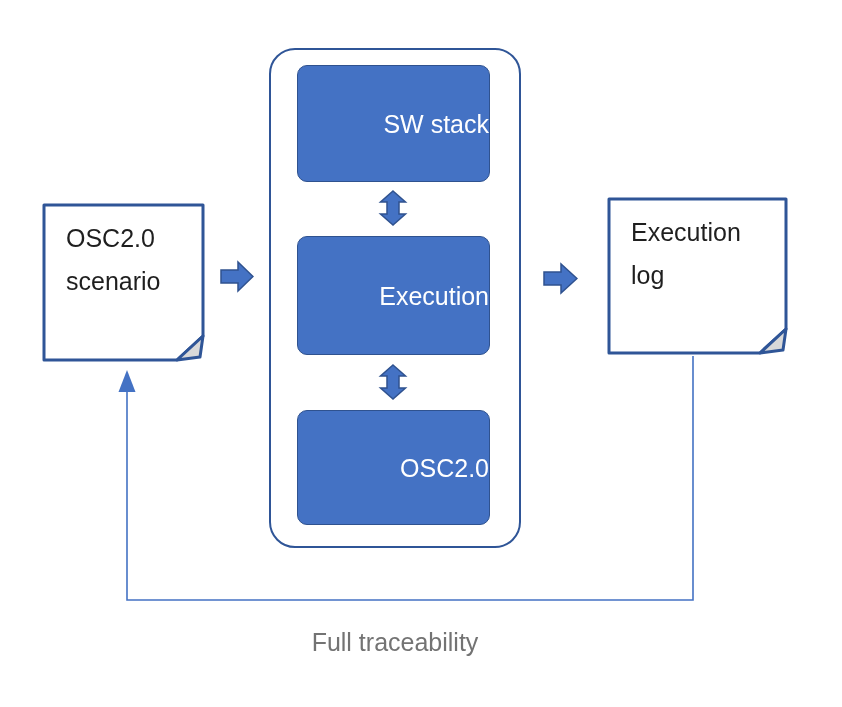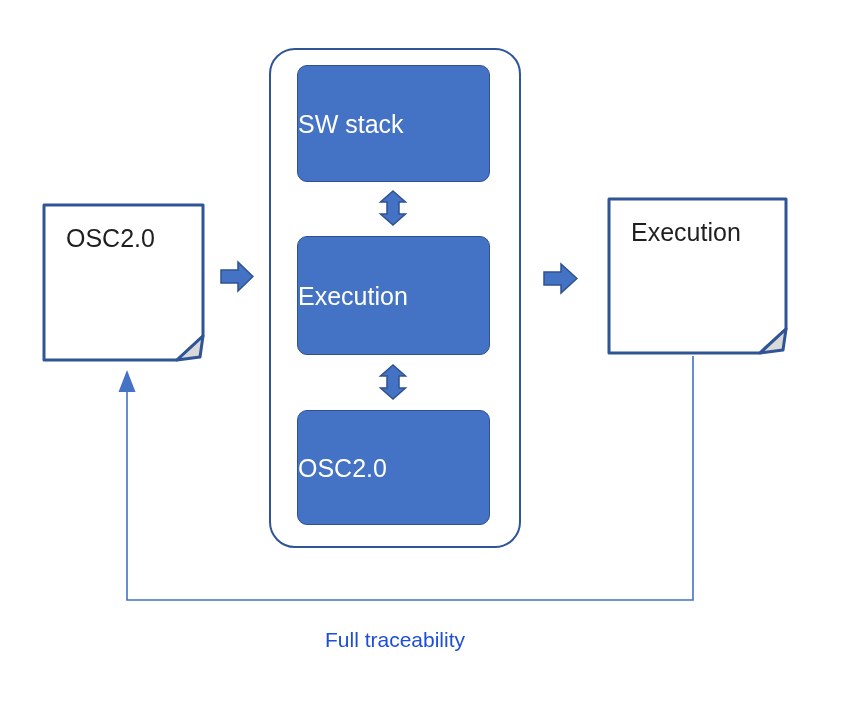--- a/index.html
+++ b/index.html
@@ -29,30 +29,30 @@
     background:#ffffff;box-sizing:border-box;
   }
 
   
   .pbox{
     position:absolute;
     width:193px;
     background:#4472C4;
     border:1.8px solid #2F528F;border-radius:10px;
     box-sizing:border-box;
-    display:flex;flex-direction:column;align-items:flex-start;justify-content:center;
+    display:flex;flex-direction:column;align-items:flex-end;justify-content:center;
     color:#ffffff;font-size:25px;line-height:40px;text-align:center;
   }
   .pbox-sw{left:297px;top:65px;height:117px;}
   .pbox-ep{left:297px;top:236px;height:119px;}
   .pbox-en{left:297px;top:410px;height:115px;}
 
   .caption{
     position:absolute;left:245px;top:628px;width:300px;
-    text-align:center;font-size:21px;color:#1d4ed8;
+    text-align:center;font-size:25px;color:#737373;
   }
 
   .block-arrow{position:absolute;}
 </style>
 </head>
 <body>
 
 <div class="canvas">
 
   <svg class="layer" width="842" height="707" aria-hidden="true">
@@ -60,20 +60,21 @@
     <polygon points="127,370 118.5,392 135.5,392" fill="#4472C4"></polygon>
   </svg>
 
   <div class="doc" style="left:42px;top:203px;width:163px;height:159px;">
     <svg width="167" height="163">
       <path d="M2,2 H161 V133 L135,157 H2 Z" fill="#ffffff" stroke="#2F5597" stroke-width="3" stroke-linejoin="round"></path>
       <path d="M135,157 L158,154 L161,133 Z" fill="#D9D9D9" stroke="#2F5597" stroke-width="3" stroke-linejoin="round"></path>
     </svg>
     <div class="doc-text">
       <div>OSC2.0</div>
+      <div>scenario</div>
     </div>
   </div>
 
   <svg class="block-arrow" style="left:220px;top:260px;" width="34" height="33">
     <polygon points="1,10 18,10 18,2 33,16.5 18,31 18,23 1,23" fill="#4472C4" stroke="#2F528F" stroke-width="1.5" stroke-linejoin="miter"></polygon>
   </svg>
 
   <div class="pipeline"></div>
 
   <div class="pbox pbox-sw">
@@ -100,18 +101,19 @@
     <polygon points="1,10 18,10 18,2 34,16.5 18,31 18,23 1,23" fill="#4472C4" stroke="#2F528F" stroke-width="1.5" stroke-linejoin="miter"></polygon>
   </svg>
 
   <div class="doc" style="left:607px;top:197px;width:181px;height:158px;">
     <svg width="185" height="162">
       <path d="M2,2 H179 V132 L153,156 H2 Z" fill="#ffffff" stroke="#2F5597" stroke-width="3" stroke-linejoin="round"></path>
       <path d="M153,156 L176,153 L179,132 Z" fill="#D9D9D9" stroke="#2F5597" stroke-width="3" stroke-linejoin="round"></path>
     </svg>
     <div class="doc-text">
       <div>Execution</div>
+      <div>log</div>
     </div>
   </div>
 
   <div class="caption">Full traceability</div>
 
 </div>
 
 </body></html>

